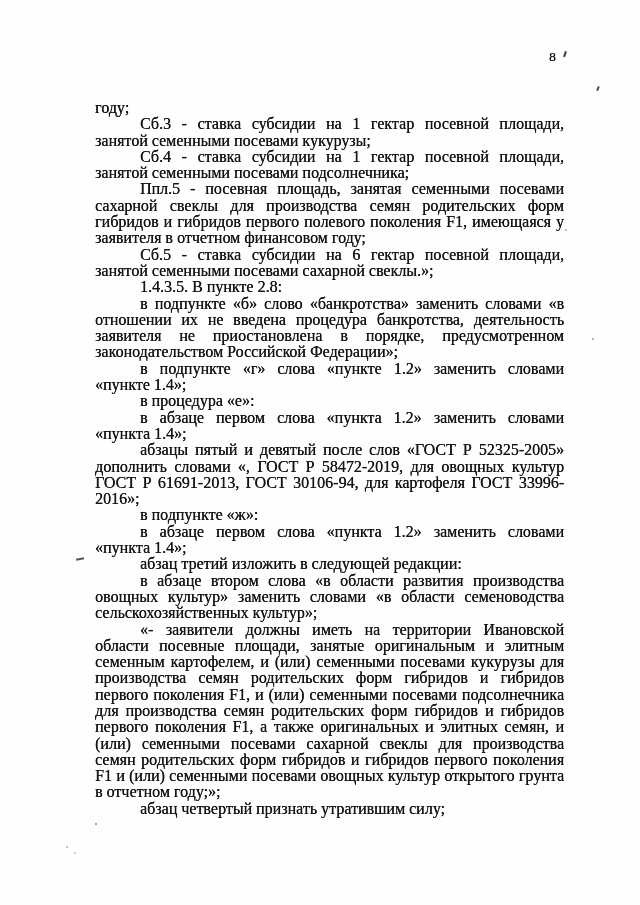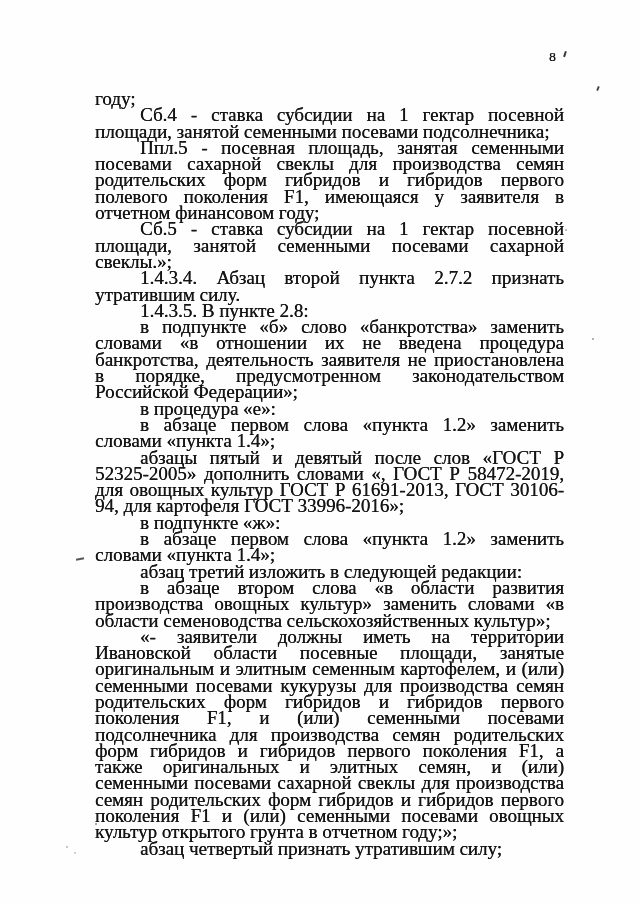--- a/index.html
+++ b/index.html
@@ -8,23 +8,23 @@
     width: 640px;
     height: 905px;
     background: #fefefe;
     font-family: "Liberation Serif", serif;
     color: #151515;
     overflow: hidden;
   }
   .text-block {
     position: absolute;
     left: 95px;
-    top: 91px;
+    top: 100px;
     width: 469px;
-    font-size: 19px;
+    font-size: 16px;
     line-height: 16.3px;
     text-align: justify;
     text-shadow: 0.25px 0 0 currentColor;
   }
   p.para { margin: 0; text-indent: 45px; }
   p.cont { text-indent: 0; }
   .page-number {
     position: absolute;
     top: 49px;
     left: 549px;
@@ -53,26 +53,27 @@
   <div class="speck comma"></div>
   <div class="speck dash"></div>
   <div class="speck dot-a"></div>
   <div class="speck dot-b"></div>
   <div class="speck dot-c"></div>
   <div class="speck dot-d"></div>
   <div class="speck dot-e"></div>
 
   <div class="text-block">
     <p class="para cont">году;</p>
+    <p class="para">Сб.3 - ставка субсидии на 1 гектар посевной площади, занятой семенными посевами кукурузы;</p>
     <p class="para">Сб.4 - ставка субсидии на 1 гектар посевной площади, занятой семенными посевами подсолнечника;</p>
     <p class="para">Ппл.5 - посевная площадь, занятая семенными посевами сахарной свеклы для производства семян родительских форм гибридов и гибридов первого полевого поколения F1, имеющаяся у заявителя в отчетном финансовом году;</p>
-    <p class="para">Сб.5 - ставка субсидии на 1 гектар посевной площади, занятой семенными посевами сахарной свеклы.»;</p>
-    <p class="para">1.4.3.4. Абзац второй пункта 2.7.2 признать утратившим силу.</p>
+    <p class="para">Сб.5 - ставка субсидии на 6 гектар посевной площади, занятой семенными посевами сахарной свеклы.»;</p>
     <p class="para">1.4.3.5. В пункте 2.8:</p>
     <p class="para">в подпункте «б» слово «банкротства» заменить словами «в отношении их не введена процедура банкротства, деятельность заявителя не приостановлена в порядке, предусмотренном законодательством Российской Федерации»;</p>
+    <p class="para">в подпункте «г» слова «пункте 1.2» заменить словами «пункте 1.4»;</p>
     <p class="para">в процедура «е»:</p>
     <p class="para">в абзаце первом слова «пункта 1.2» заменить словами «пункта 1.4»;</p>
     <p class="para">абзацы пятый и девятый после слов «ГОСТ Р 52325-2005» дополнить словами «, ГОСТ Р 58472-2019, для овощных культур ГОСТ Р 61691-2013, ГОСТ 30106-94, для картофеля ГОСТ 33996-2016»;</p>
     <p class="para">в подпункте «ж»:</p>
     <p class="para">в абзаце первом слова «пункта 1.2» заменить словами «пункта 1.4»;</p>
     <p class="para">абзац третий изложить в следующей редакции:</p>
     <p class="para">в абзаце втором слова «в области развития производства овощных культур» заменить словами «в области семеноводства сельскохозяйственных культур»;</p>
     <p class="para">«- заявители должны иметь на территории Ивановской области посевные площади, занятые оригинальным и элитным семенным картофелем, и (или) семенными посевами кукурузы для производства семян родительских форм гибридов и гибридов первого поколения F1, и (или) семенными посевами подсолнечника для производства семян родительских форм гибридов и гибридов первого поколения F1, а также оригинальных и элитных семян, и (или) семенными посевами сахарной свеклы для производства семян родительских форм гибридов и гибридов первого поколения F1 и (или) семенными посевами овощных культур открытого грунта в отчетном году;»;</p>
     <p class="para">абзац четвертый признать утратившим силу;</p>
   </div>

